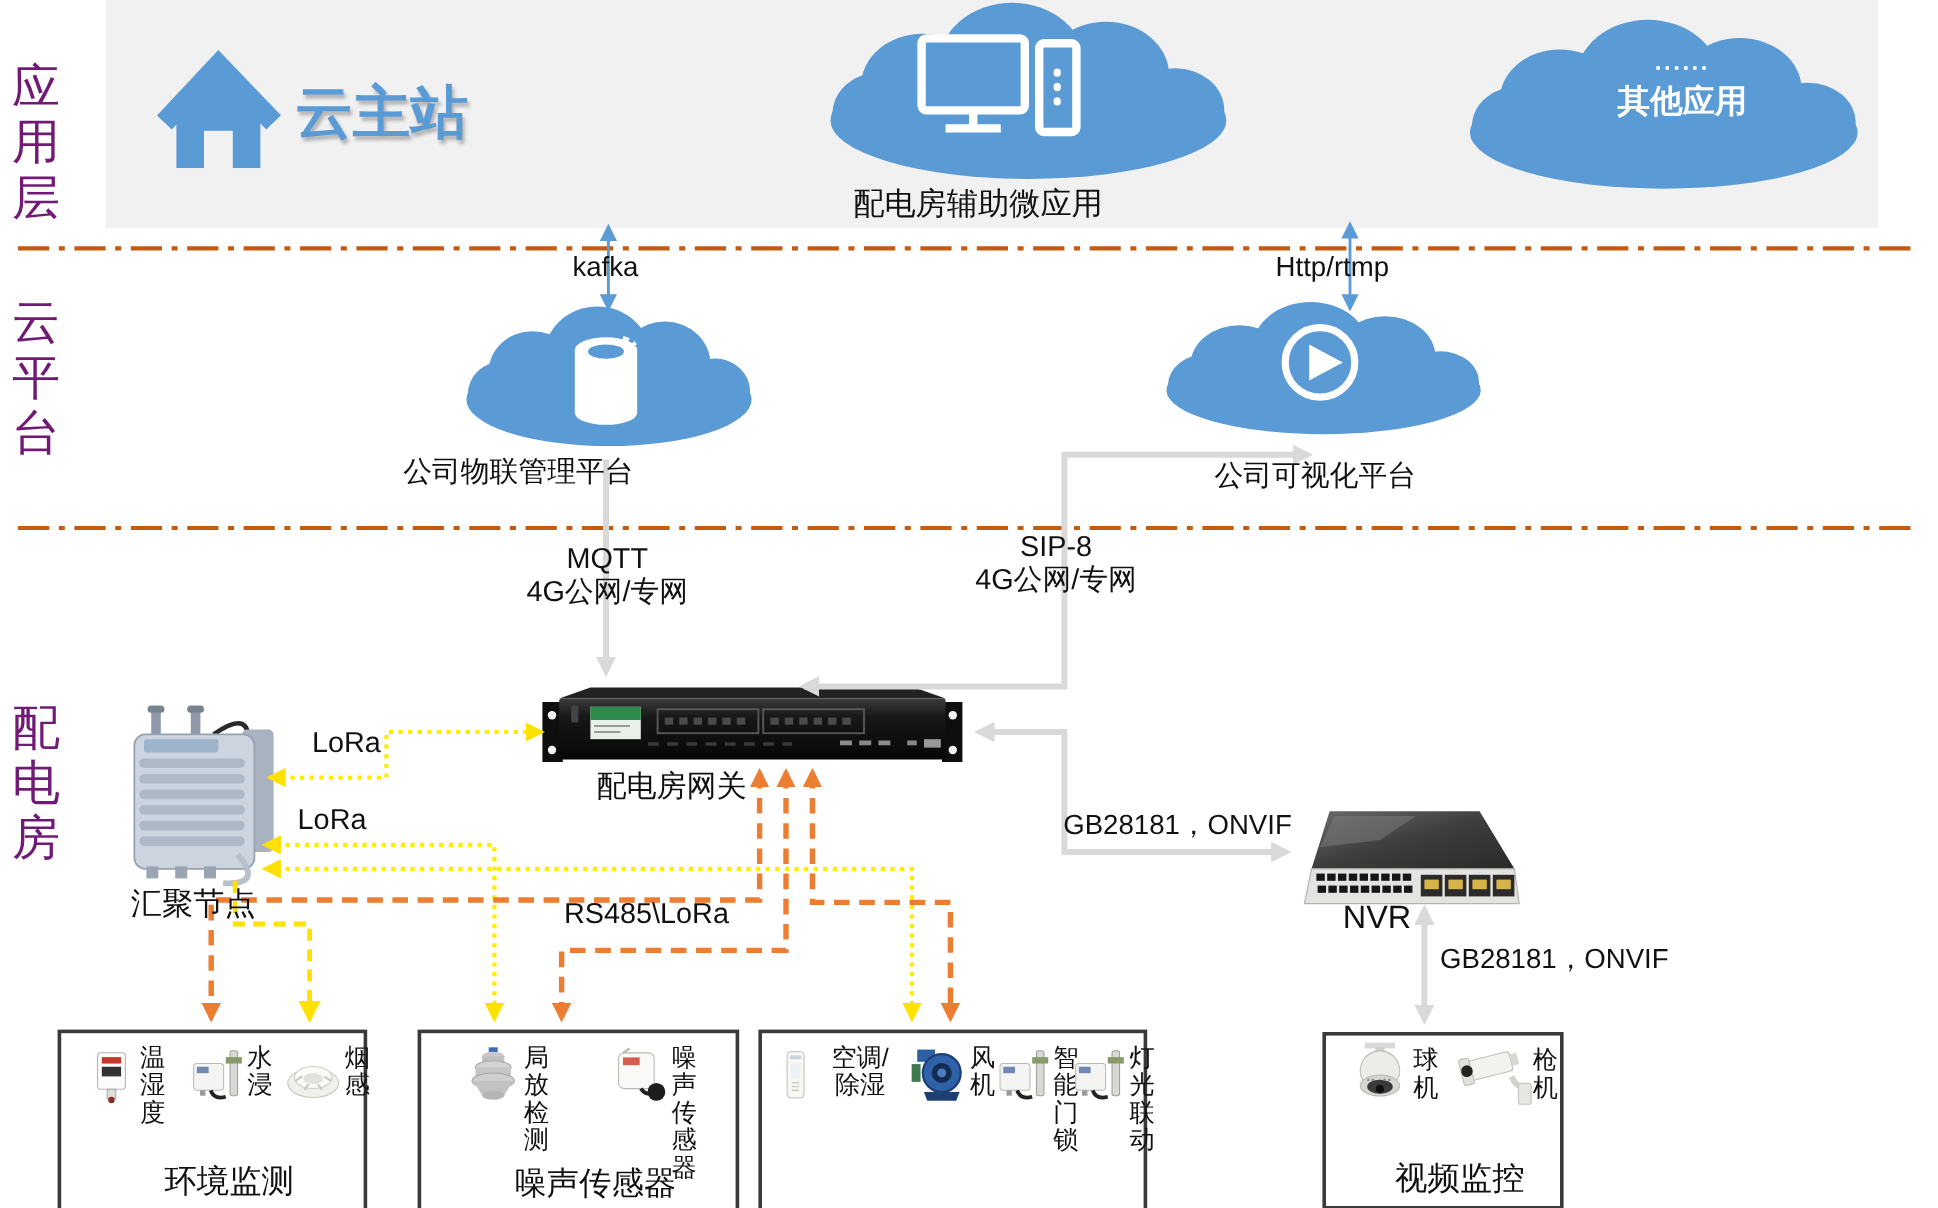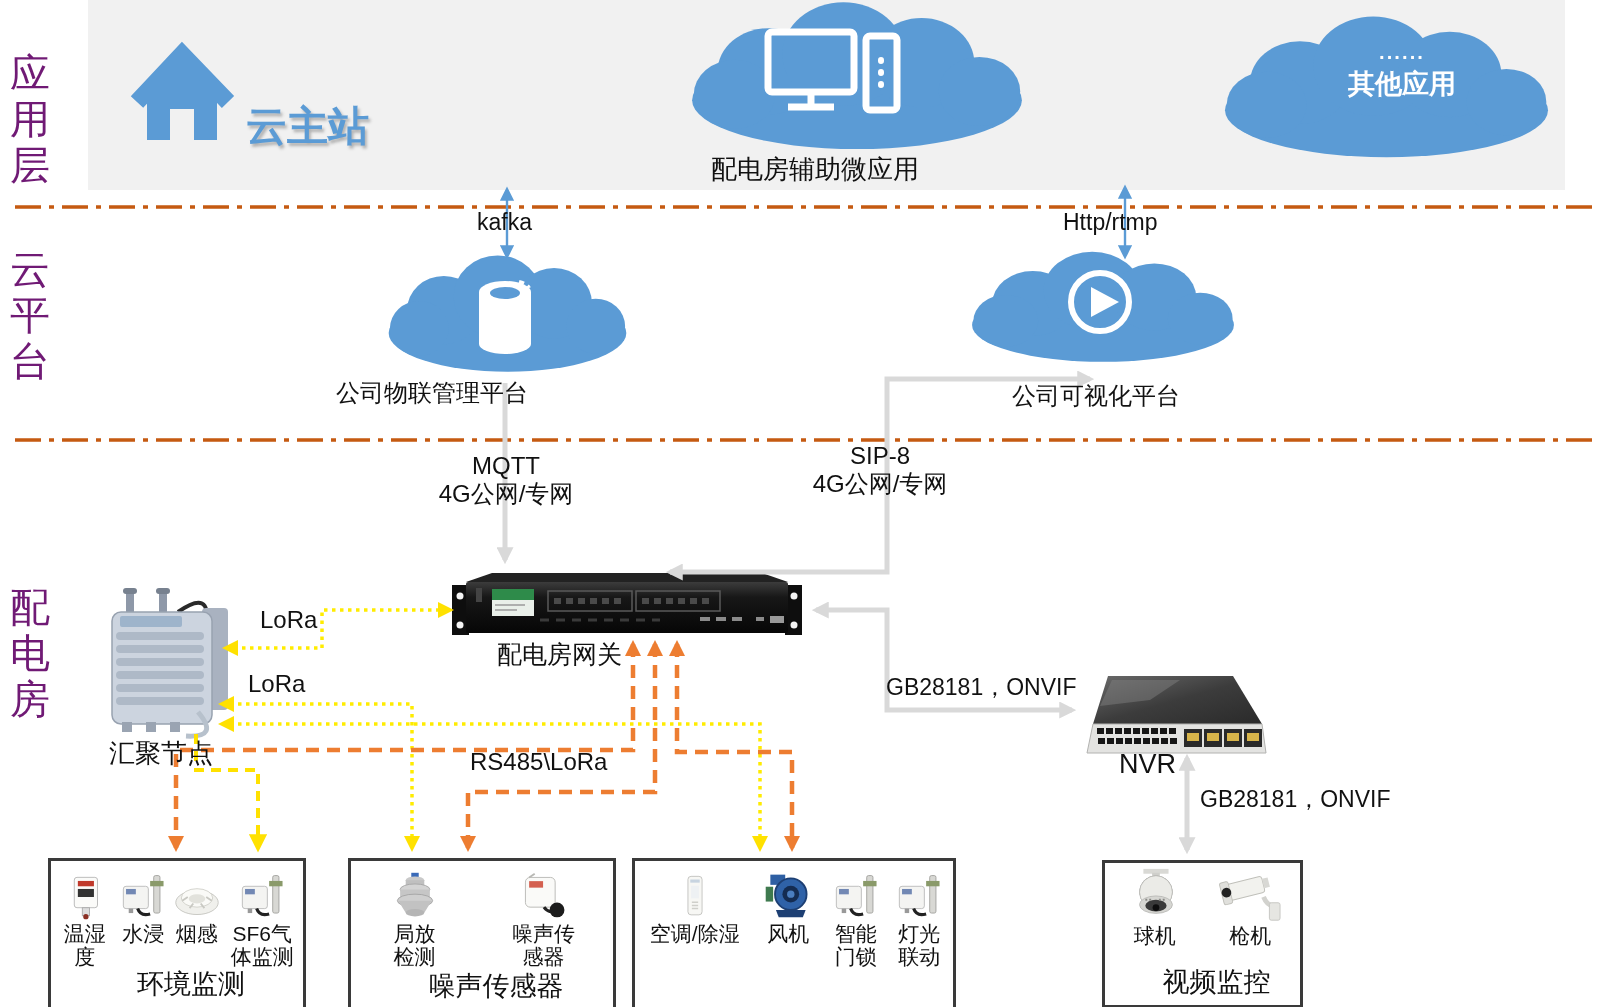--- a/index.html
+++ b/index.html
@@ -4,25 +4,25 @@
 <style>
   html,body{margin:0;padding:0;background:#fff;}
   #stage{position:relative;width:1615px;height:1007px;background:#fff;overflow:hidden;
          font-family:"Liberation Sans", sans-serif;color:#111;}
   .band{position:absolute;left:88px;top:0;width:1477px;height:190px;background:#f1f1f1;}
   svg.overlay{position:absolute;left:0;top:0;z-index:2;}
   .lbl{position:absolute;z-index:5;white-space:nowrap;color:#111;}
   .vlayer{position:absolute;left:10px;width:46px;font-size:40px;line-height:46px;
           word-break:break-all;white-space:normal;z-index:5;color:#701a75;}
   .ctr{text-align:center;white-space:normal;}
-  .brand{font-size:41px;font-weight:bold;color:#5b9bd5;text-shadow:2px 3px 3px rgba(60,60,60,.35);margin-top:37px;}
+  .brand{font-size:48px;font-weight:bold;color:#5b9bd5;text-shadow:2px 3px 3px rgba(60,60,60,.35);}
   .whitetxt{color:#fff;font-weight:bold;}
   .grp{position:absolute;background:#fff;border:3px solid #3a3a3a;z-index:4;}
   .items{position:absolute;left:2px;right:2px;top:8px;display:flex;justify-content:space-around;align-items:flex-start;}
-  .item{display:flex;flex-direction:column;}
+  .item{display:flex;}
   .item .ic{height:52px;display:flex;align-items:flex-end;justify-content:center;}
   .item .cap{font-size:21px;line-height:23px;text-align:center;margin-top:1px;}
   .grp .title{position:absolute;left:0;right:0;bottom:5px;text-align:center;font-size:27px;z-index:5;padding-left:28px;}
   .mline{font-size:24px;line-height:28px;text-align:center;white-space:normal;}
 </style>
 </head>
 <body>
 
 <div id="stage">
 
@@ -260,33 +260,20 @@
         <div class="ic">
           <svg width="52" height="48" viewBox="0 0 56 52">
               <ellipse cx="28" cy="32" rx="23" ry="13" fill="#f0f0ec" stroke="#c5c5c0"></ellipse>
               <ellipse cx="28" cy="27" rx="17" ry="10" fill="#fafaf7" stroke="#d0d0ca"></ellipse>
               <ellipse cx="28" cy="28" rx="9" ry="5" fill="#e2e2dc"></ellipse>
               <path d="M12 30 l6 -4 M44 30 l-6 -4 M20 38 l4 -5 M36 38 l-4 -5" stroke="#c9c9c3" stroke-width="2"></path>
             </svg>
         </div>
         <div class="cap">烟感</div>
       </div>
-      <div class="item" style="width:76px">
-        <div class="ic">
-          <svg width="50" height="48" viewBox="0 0 56 52">
-              <rect x="40" y="2" width="7" height="42" rx="2" fill="#d8d8d4" stroke="#a0a09c"></rect>
-              <rect x="36" y="8" width="15" height="6" fill="#8a9a6a"></rect>
-              <rect x="6" y="14" width="28" height="25" rx="3" fill="#f4f4f2" stroke="#b9b9b9"></rect>
-              <rect x="9" y="17" width="11" height="6" fill="#3a5a9a" opacity="0.7"></rect>
-              <path d="M22 39 q3 9 14 6" stroke="#222" stroke-width="3.5" fill="none"></path>
-              <rect x="12" y="39" width="5" height="5" fill="#999"></rect>
-            </svg>
-        </div>
-        <div class="cap">SF6气体监测</div>
-      </div>
     </div>
     <div class="title">环境监测</div>
   </div>
 
   <div class="grp" style="left:348px;top:858px;width:262px;height:148px">
     <div class="items">
       <div class="item" style="width:60px">
         <div class="ic">
           <svg width="52" height="50" viewBox="0 0 56 52">
               <rect x="24" y="1" width="8" height="5" fill="#3a6ab8"></rect>

